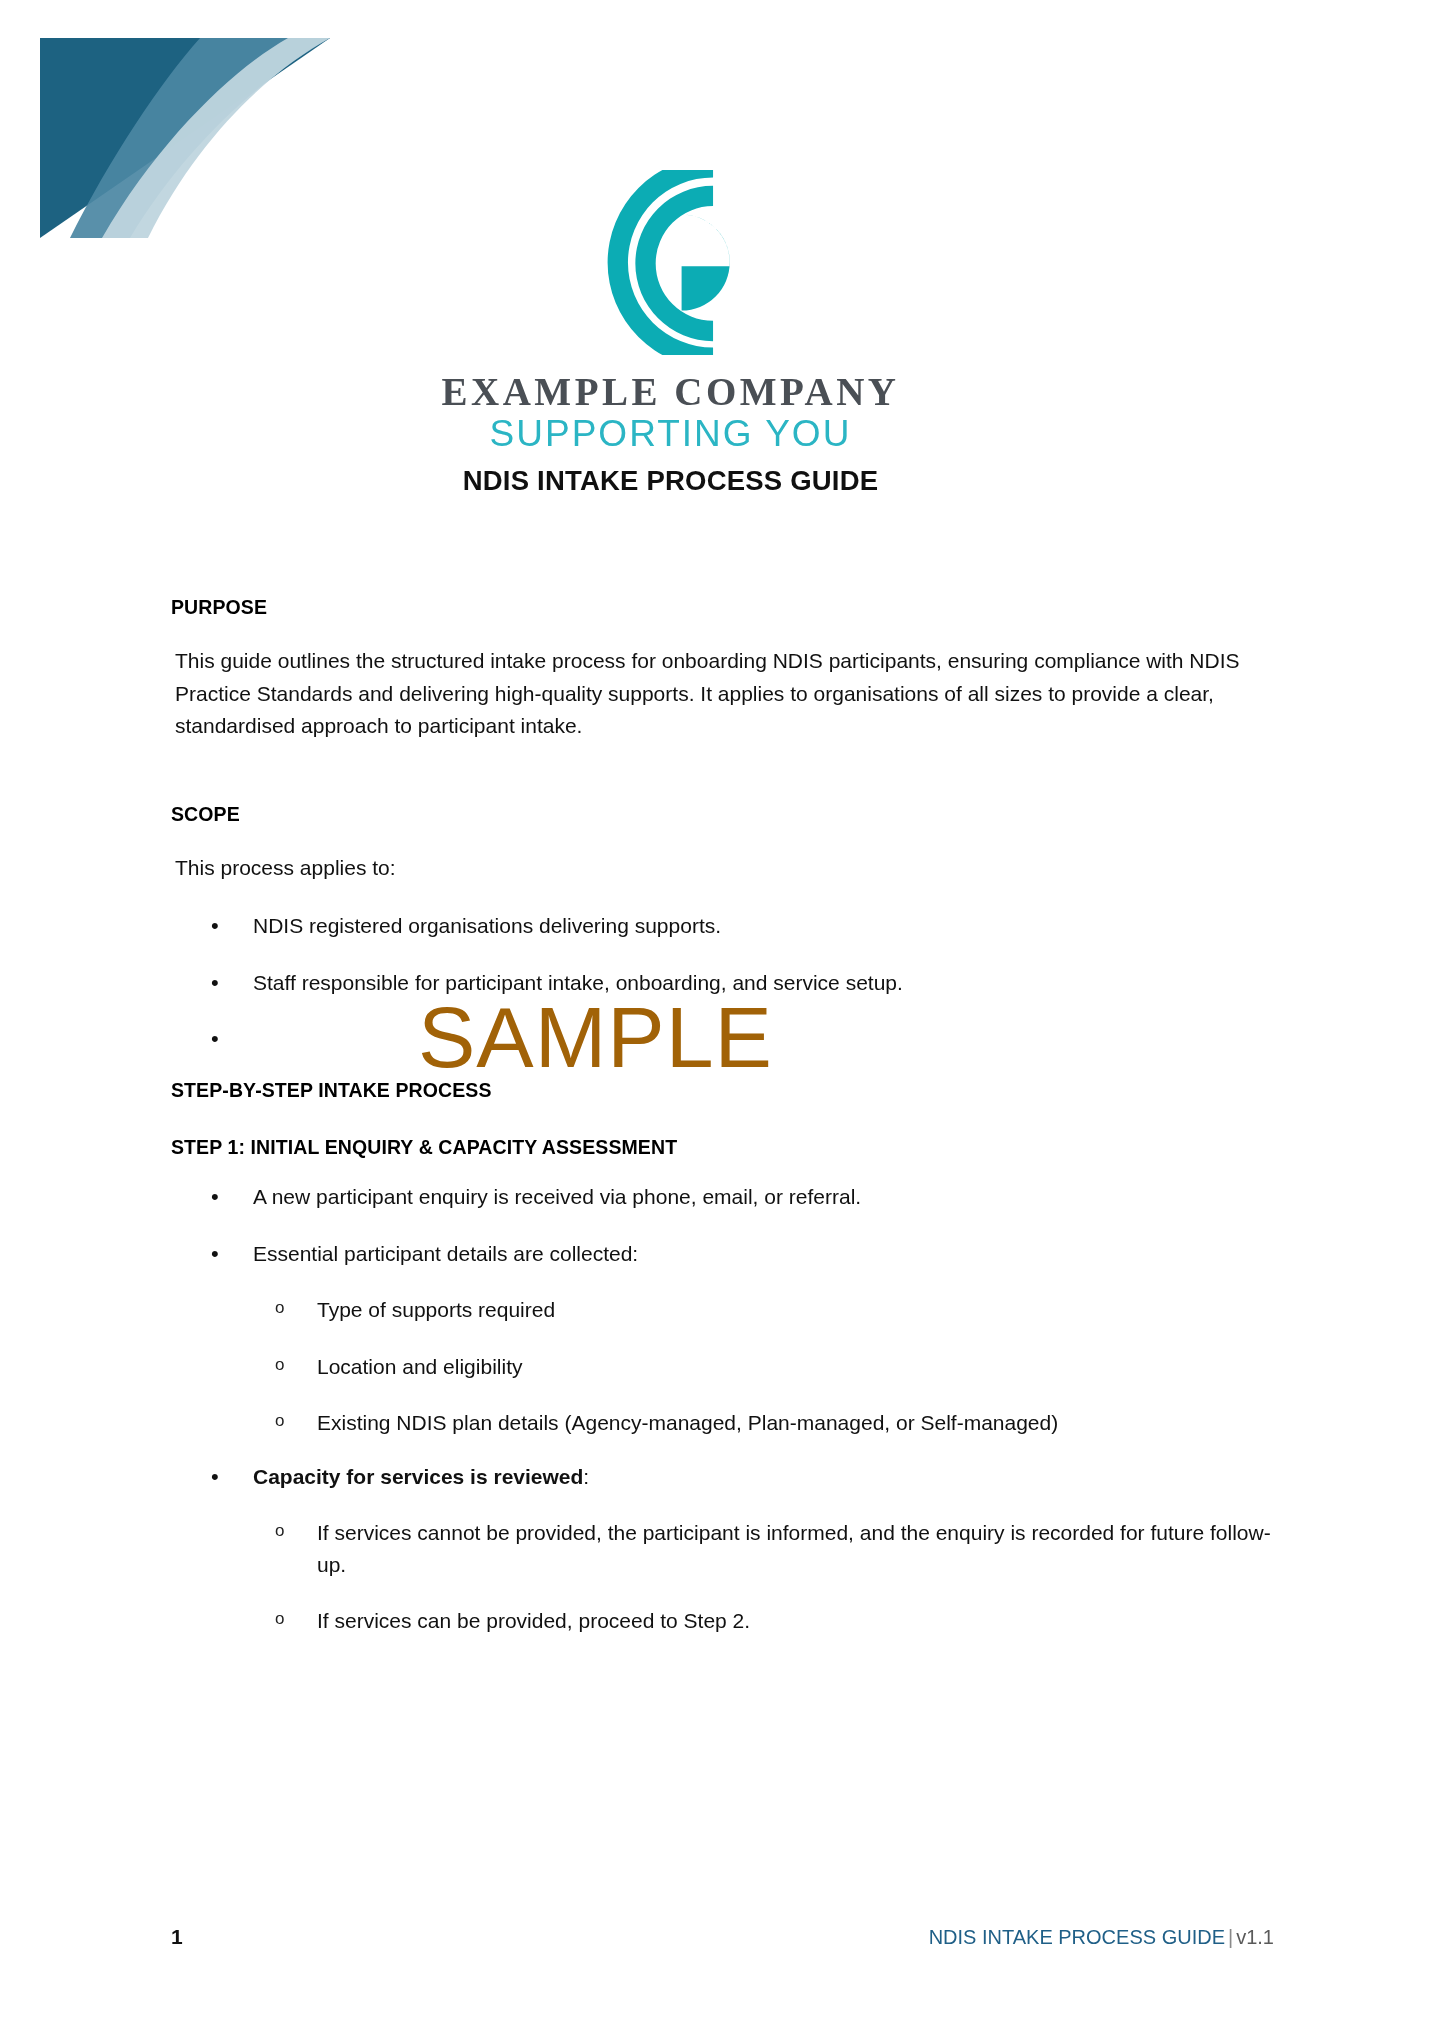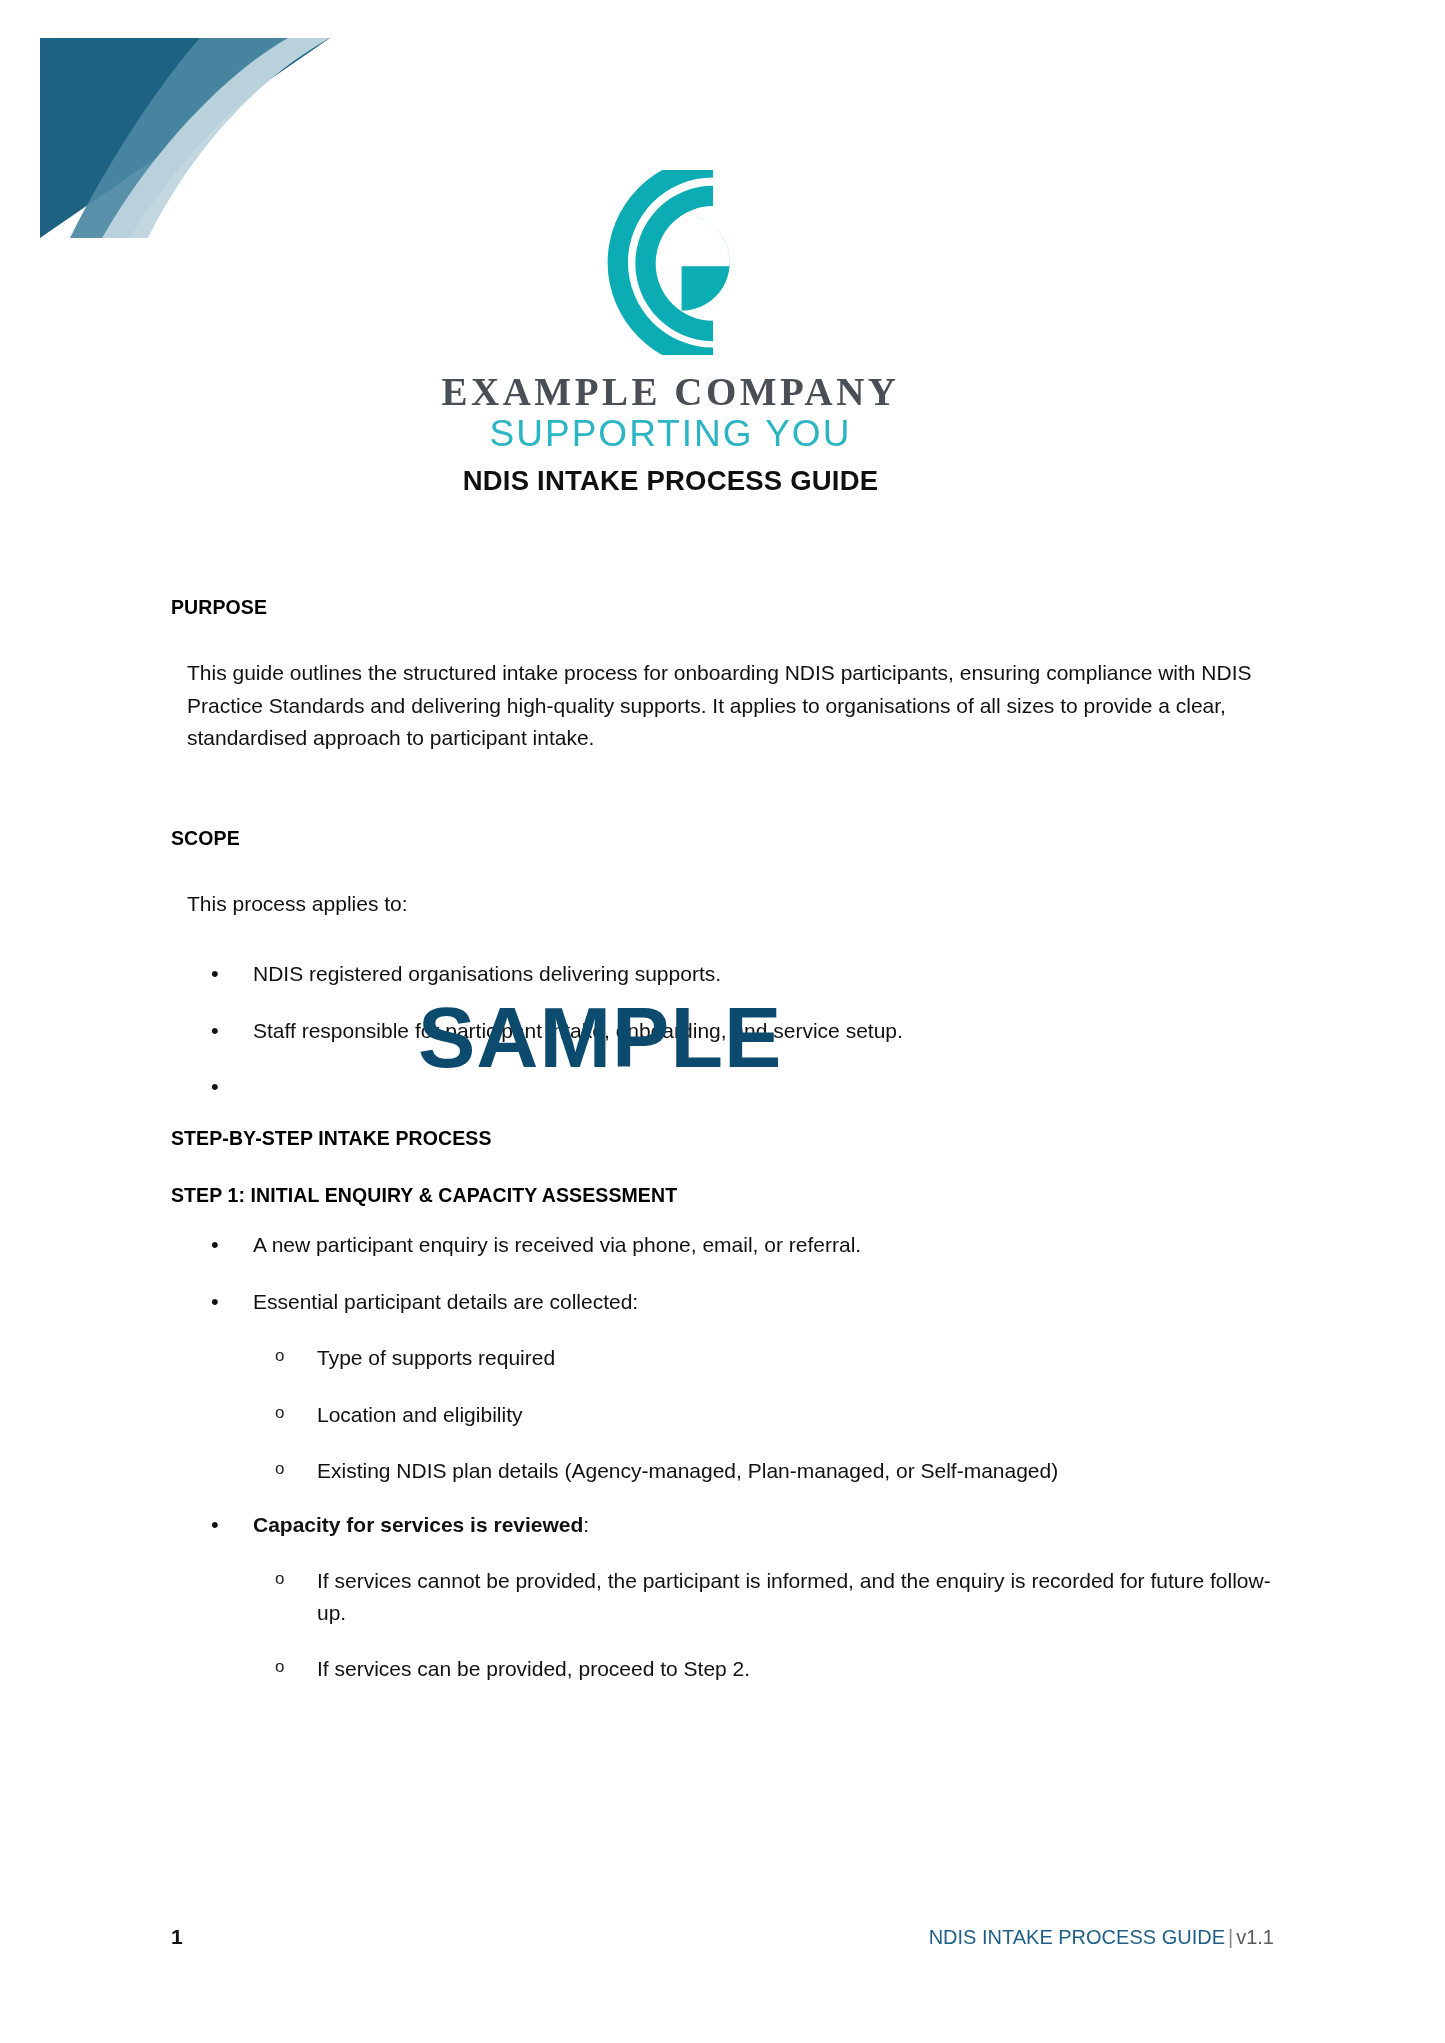--- a/index.html
+++ b/index.html
@@ -81,21 +81,21 @@
     font-size: 19.5px;
     font-weight: 700;
     color: #000000;
     letter-spacing: 0.1px;
     margin: 0;
   }
   .para {
     font-size: 21px;
     line-height: 1.55;
     color: #111111;
-    margin: 16px;
+    margin: 4px;
   }
   .gap-sm { height: 22px; }
   .gap-md { height: 34px; }
   .gap-lg { height: 56px; }
 
   ul.bul, ul.sub {
     list-style: none;
     margin: 0;
     padding: 0;
   }
@@ -135,23 +135,23 @@
   .li-strong { font-weight: 700; }
   .sub-wrap { margin-top: 25px; }
 
   
   .watermark {
     position: absolute;
     left: 418px;
     top: 988px;
     font-family: "Liberation Sans", sans-serif;
     font-size: 86px;
-    font-weight: 700;
+    font-weight: 400;
     letter-spacing: 1px;
-    color: #0c4a6e;
+    color: #a16207;
     pointer-events: none;
     white-space: nowrap;
   }
 
   
   .footer {
     position: absolute;
     left: 171px;
     right: 171px;
     top: 1925px;

